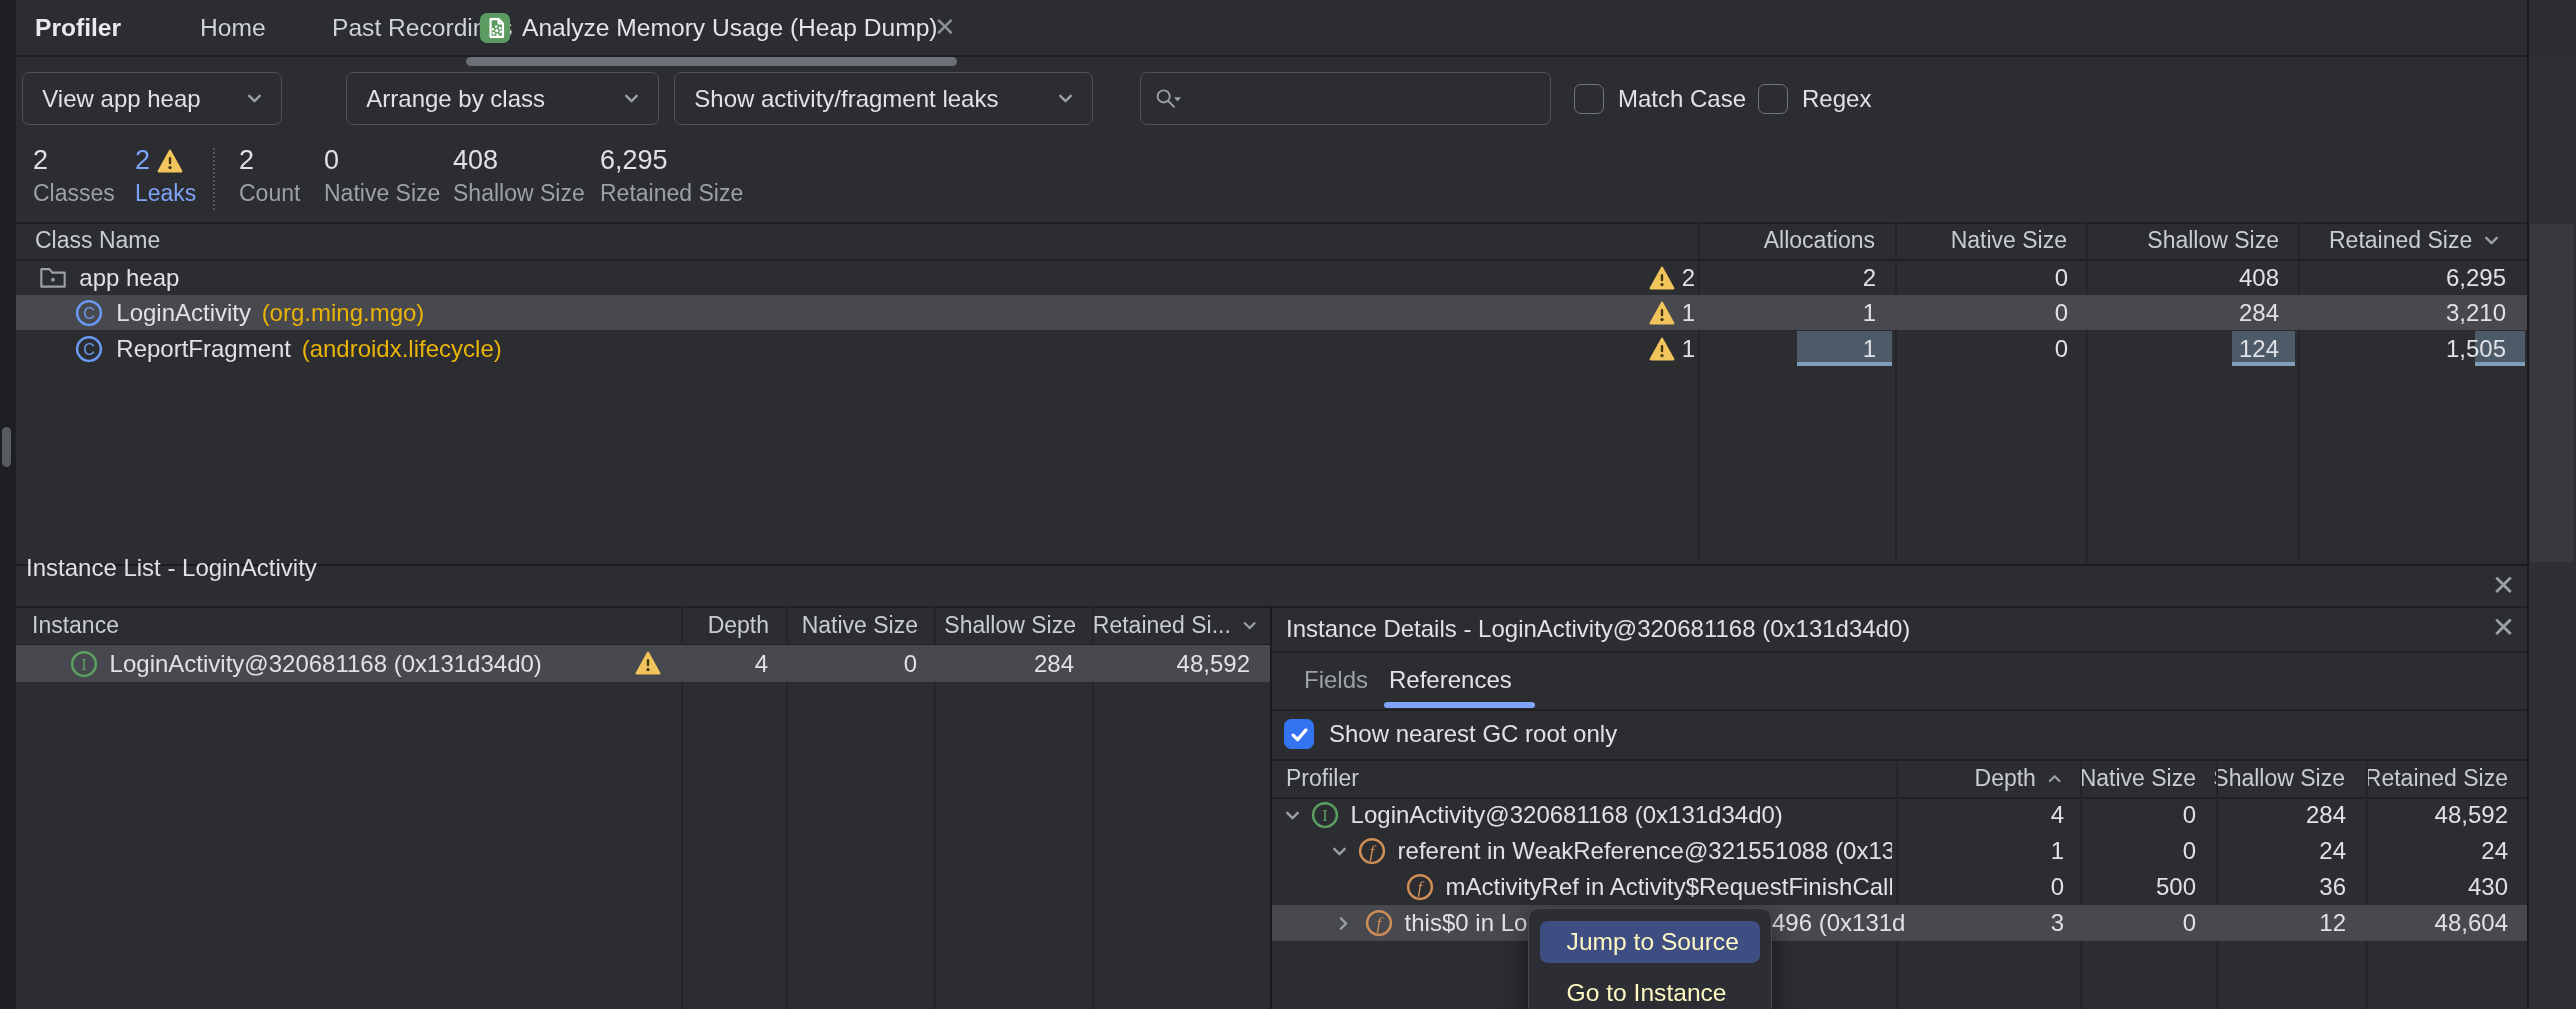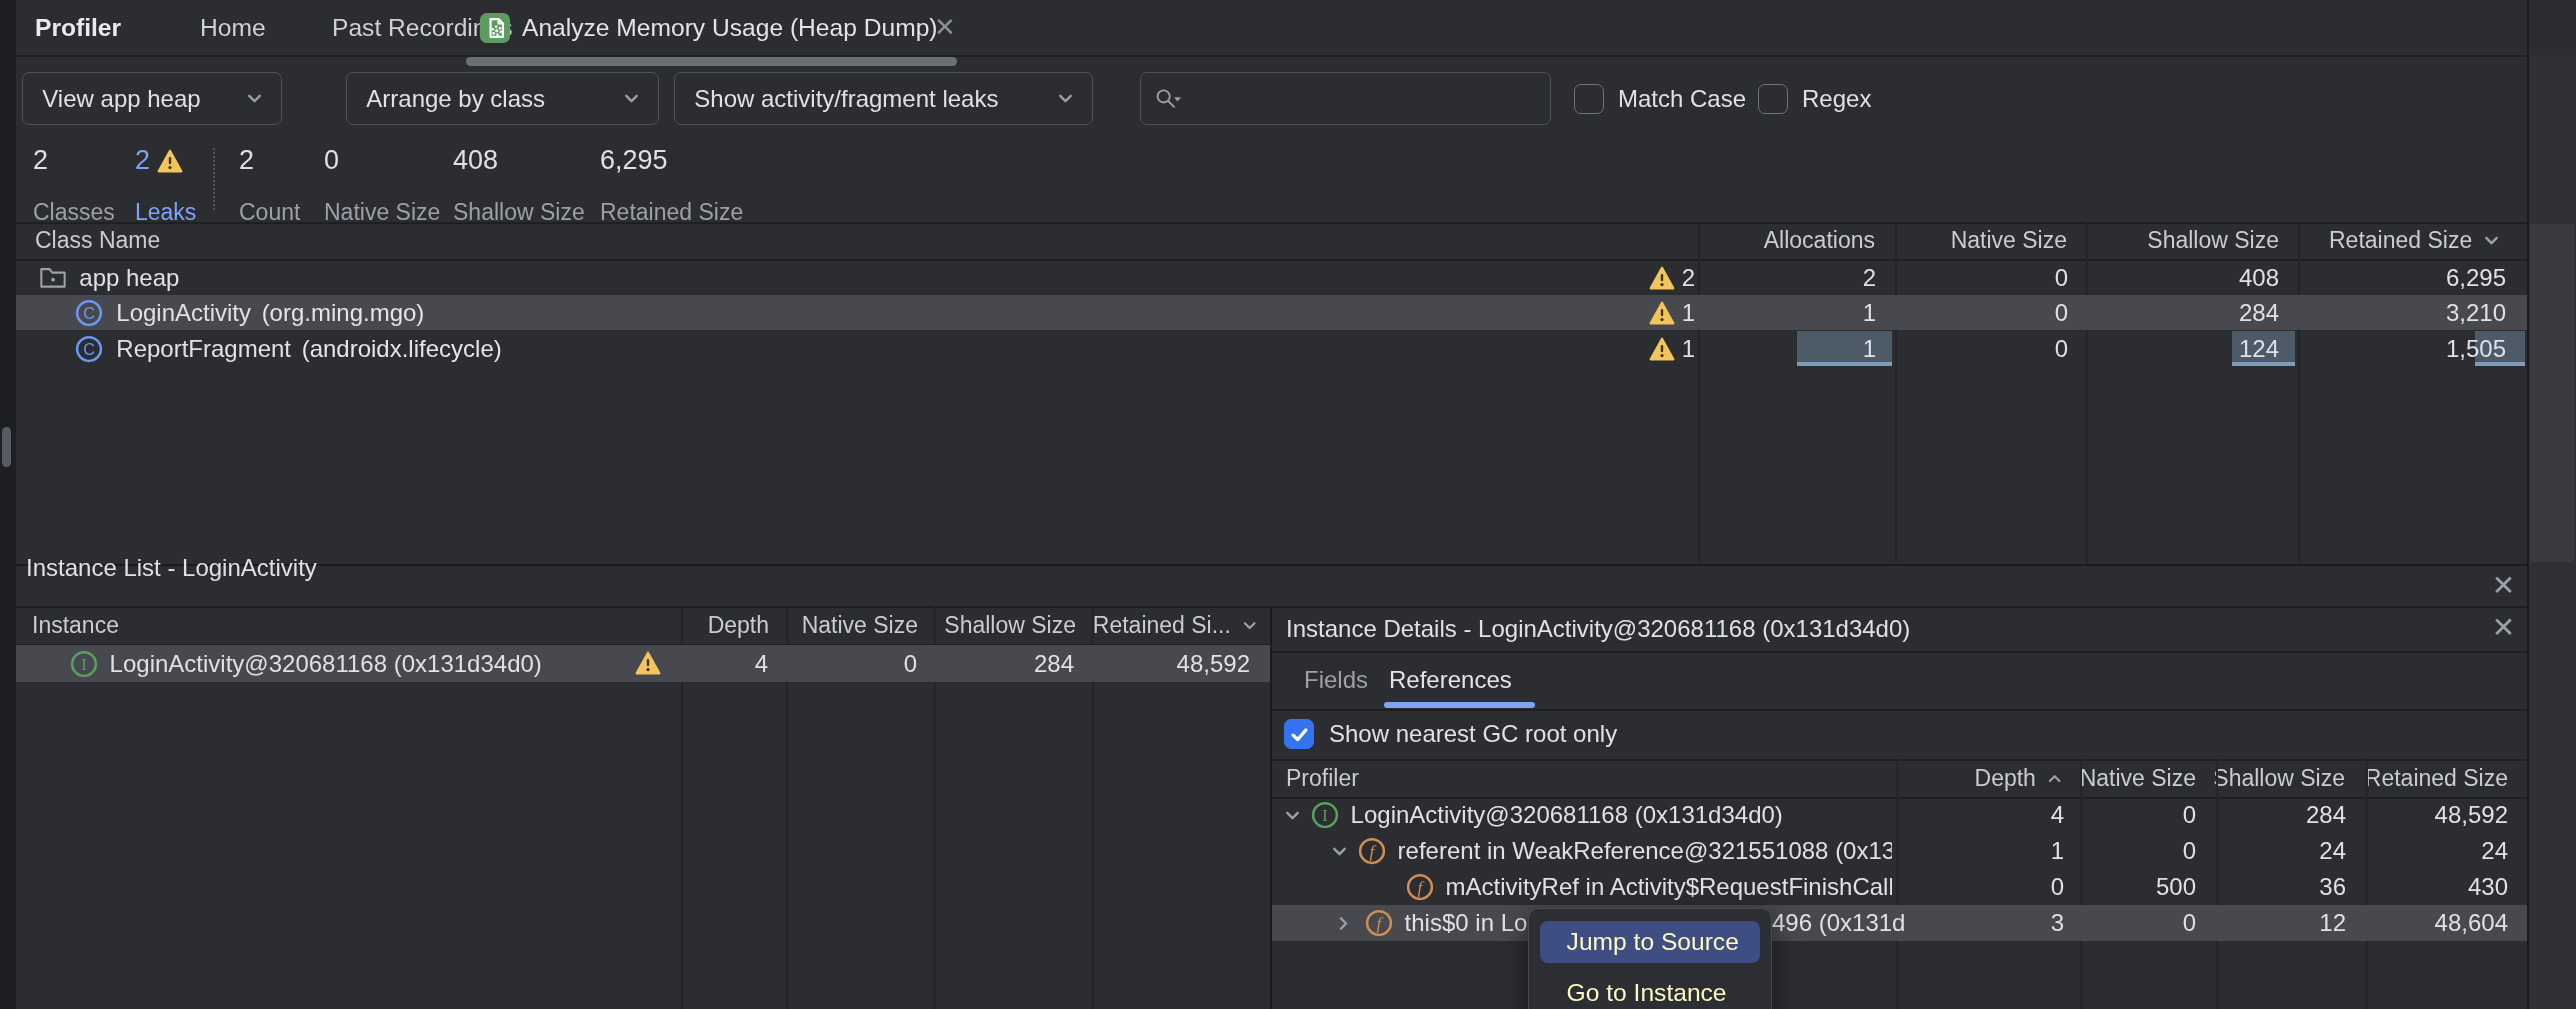--- a/index.html
+++ b/index.html
@@ -24,28 +24,28 @@
       padding:0 16px 0 19.3px;font-size:24px;color:#dfe1e5;background:#2b2d31;white-space:nowrap}
   .searchbox{position:absolute;top:72px;height:53px;border:1.8px solid #4e5157;border-radius:7px;
       display:flex;align-items:center;box-sizing:border-box;padding:0 12.3px;background:#2b2d31}
   .searchbox input{flex:1;background:transparent;border:none;outline:none;color:#dfe1e5;font-size:24px;font-family:"Liberation Sans",sans-serif}
   .cb{position:absolute;width:30px;height:30px;border:1.8px solid #6f737a;border-radius:7px;box-sizing:border-box;background:transparent}
   .cb.checked{background:#3574f0;border-color:#3574f0;display:flex;align-items:center;justify-content:center}
   .cblabel{position:absolute;top:72px;height:53px;line-height:53px;font-size:24px;color:#dfe1e5;white-space:nowrap}
   
   .stat{position:absolute;top:141px}
   .stat .v{font-size:27px;color:#dfe1e5;height:39px;line-height:39px;display:flex;align-items:center;gap:7px;white-space:nowrap}
-  .stat .l{font-size:23px;color:#9da0a8;margin-top:19px;white-space:nowrap}
+  .stat .l{font-size:23px;color:#9da0a8;margin-top:0;white-space:nowrap}
   .stat.blue .v,.stat.blue .l{color:#7da3f8}
   
   .hcell{position:absolute;height:37px;line-height:37px;font-size:23px;color:#c9ccd2;white-space:nowrap}
   .hcell.r{display:flex;align-items:center;justify-content:flex-end;gap:8.8px}
   .cv{position:absolute;top:0;height:100%;display:flex;align-items:center;justify-content:flex-end;font-size:24px;color:#dfe1e5;white-space:nowrap}
   .rname{position:absolute;top:0;height:100%;display:flex;align-items:center;font-size:24px;white-space:nowrap}
-  .pkg{color:#e5e5e5;margin-left:10.6px}
+  .pkg{color:#eab308;margin-left:10.6px}
   .sel{background:#47494e}
   .flashbox{position:absolute;top:0;height:35px;background:#4d5a68;border-bottom:4.4px solid #7f9db9;box-sizing:border-box}
   
   .ptitle{position:absolute;font-size:24px;color:#dfe1e5;white-space:nowrap}
   .closex{position:absolute;width:35px;height:35px;line-height:35px;text-align:center;font-size:28px;color:#9da0a8;cursor:default}
   
   .dtab{position:absolute;top:651px;height:66px;line-height:58px;font-size:24px;white-space:nowrap}
   .tab-underline{position:absolute;left:1384px;top:702px;width:151px;height:6.2px;border-radius:3.5px;background:#7fa3f7}
   
   .menu{position:absolute;left:1528px;top:908px;width:244px;height:141px;background:#2c2e33;

